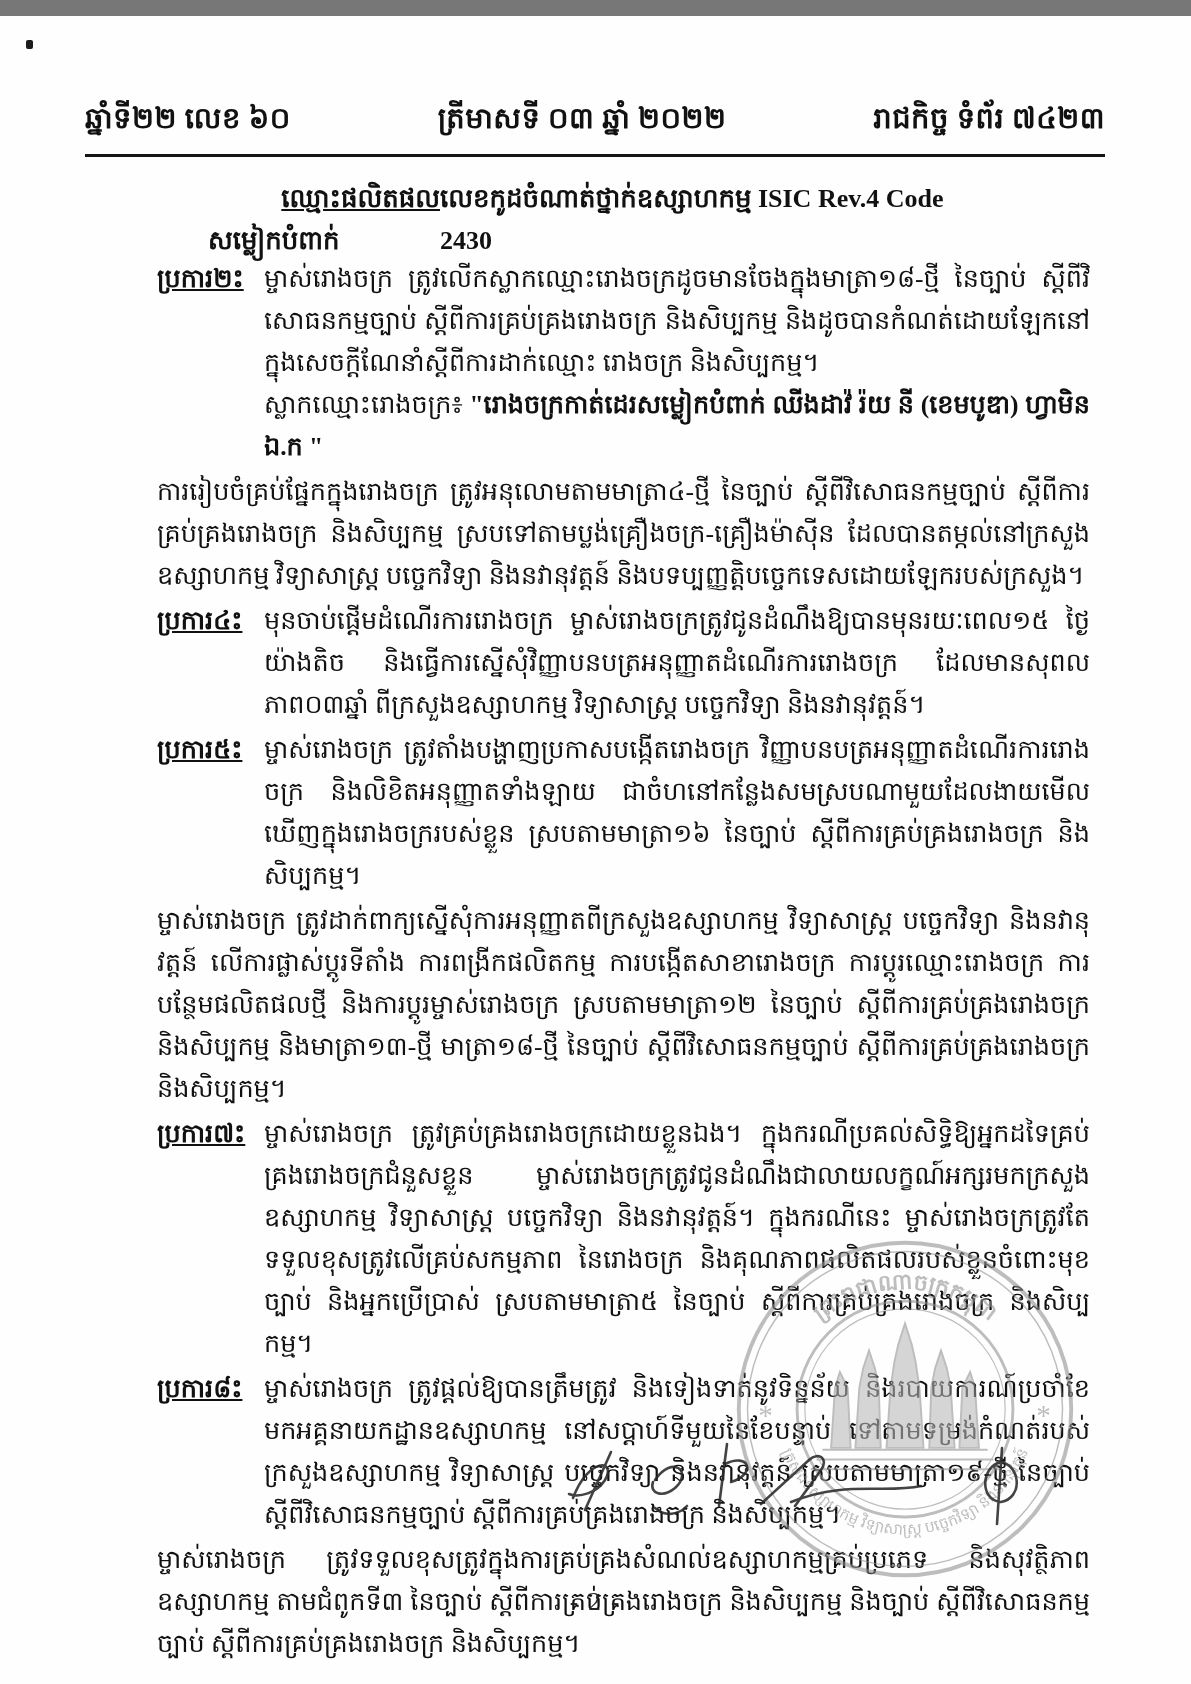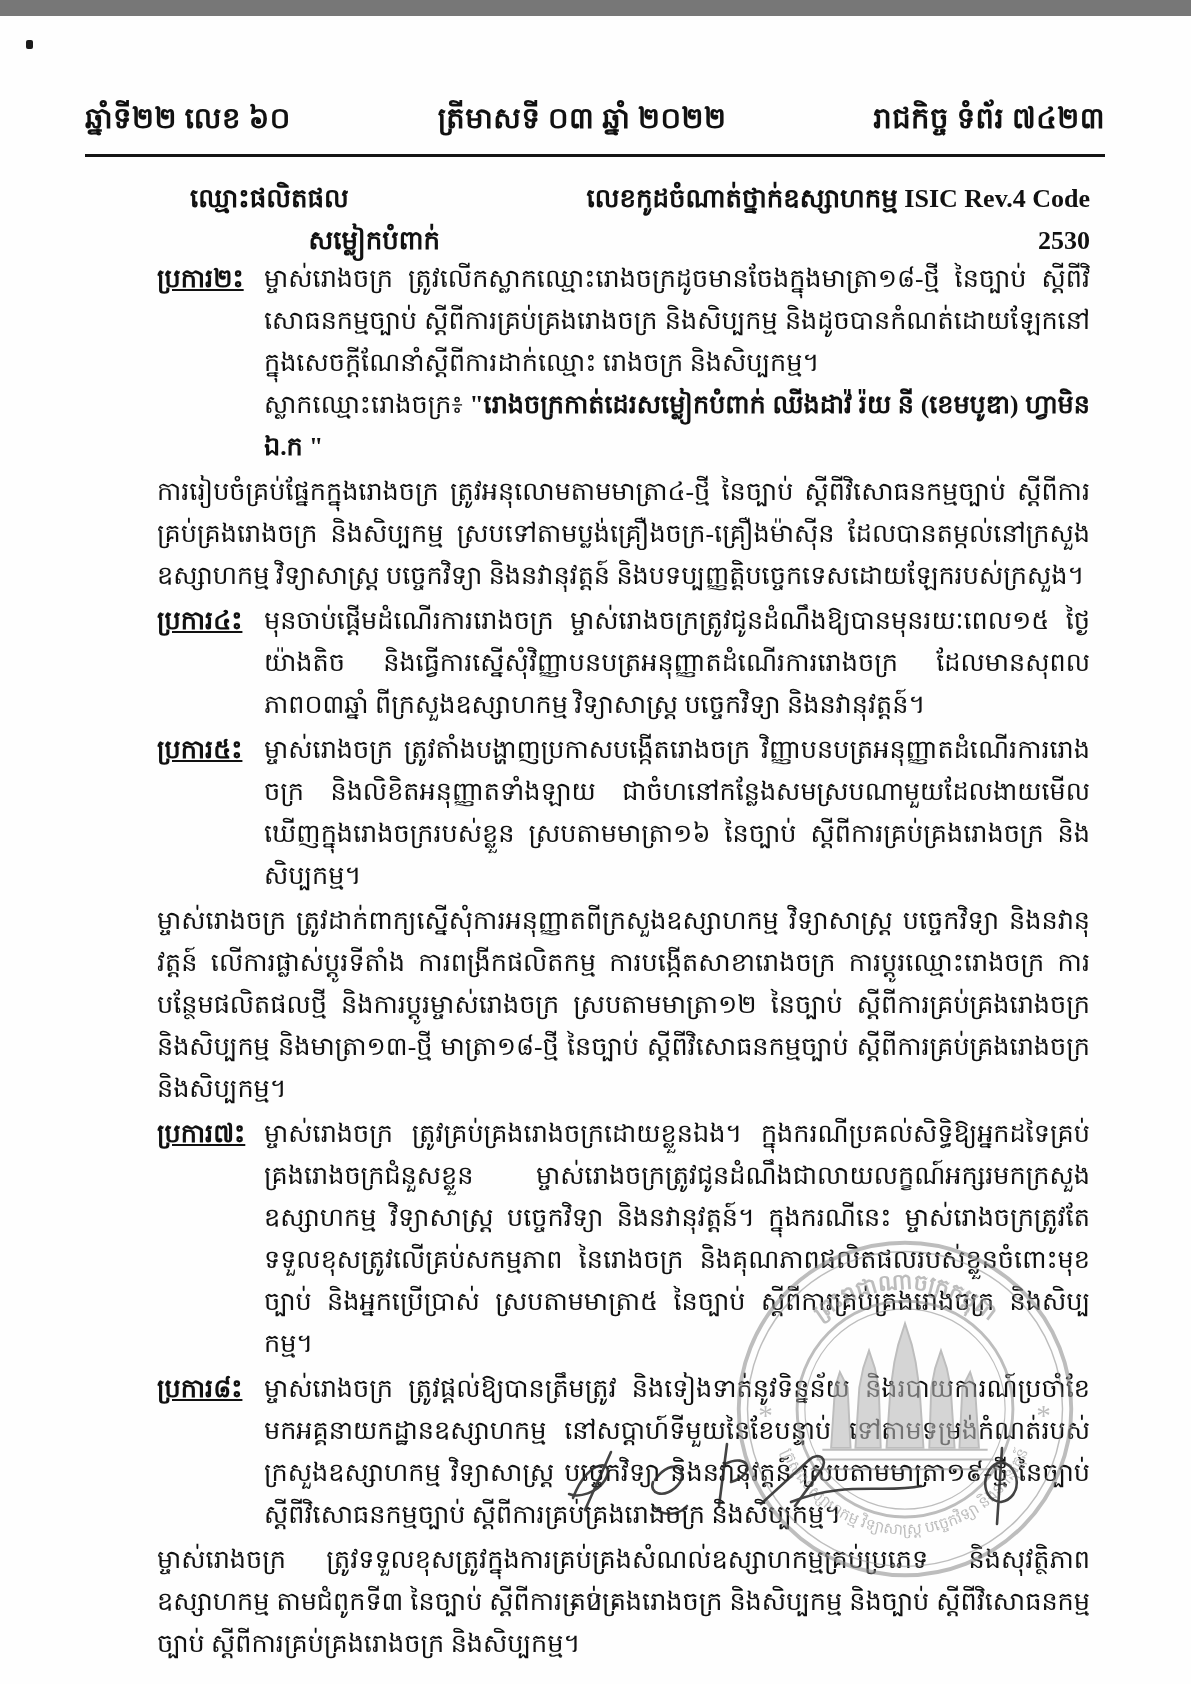--- a/index.html
+++ b/index.html
@@ -22,23 +22,23 @@
   .hdr-rule{
     position:absolute;left:85px;right:86px;top:138px;
     border-top:3px solid #141414;
   }
   
   .ptable{
     position:absolute;left:190px;right:101px;top:162px;
     display:flex;font-weight:bold;font-size:26px;line-height:42px;
   }
   .ptable .c1{width:250px;}
-  .ptable .c1 .l1{text-align:left;}
-  .ptable .c1 .l2{text-align:right;padding-left:18px;}
-  .ptable .c2{flex:1;text-align:right;}
+  .ptable .c1 .l1{text-align:right;text-decoration:underline;}
+  .ptable .c1 .l2{text-align:left;padding-left:18px;}
+  .ptable .c2{flex:1;text-align:left;}
   
   .content{
     position:absolute;left:157px;right:101px;top:242px;
     font-size:25.5px;line-height:42px;
   }
   .article{display:flex;margin-bottom:3px;}
   .alabel{
     flex:0 0 107px;
     font-weight:bold;text-decoration:underline;
     white-space:nowrap;
@@ -69,21 +69,21 @@
   </div>
   <div class="hdr-rule"></div>
 
   <div class="ptable">
     <div class="c1">
       <div class="l1">ឈ្មោះផលិតផល</div>
       <div class="l2">សម្លៀកបំពាក់</div>
     </div>
     <div class="c2">
       <div>លេខកូដចំណាត់ថ្នាក់ឧស្សាហកម្ម ISIC Rev.4 Code</div>
-      <div>2530</div>
+      <div>2430</div>
     </div>
   </div>
 
   <div class="content">
 
     <div class="article">
       <div class="alabel">ប្រការ២ះ</div>
       <div class="abody">
         <span>ម្ចាស់រោងចក្រ ត្រូវលើកស្លាកឈ្មោះរោងចក្រដូចមានចែងក្នុងមាត្រា១៨-ថ្មី នៃច្បាប់ ស្តីពីវិសោធនកម្មច្បាប់ ស្តីពីការគ្រប់គ្រងរោងចក្រ និងសិប្បកម្ម និងដូចបានកំណត់ដោយឡែកនៅក្នុងសេចក្តីណែនាំស្តីពីការដាក់ឈ្មោះ រោងចក្រ និងសិប្បកម្ម។</span>
         <div class="note-line">

